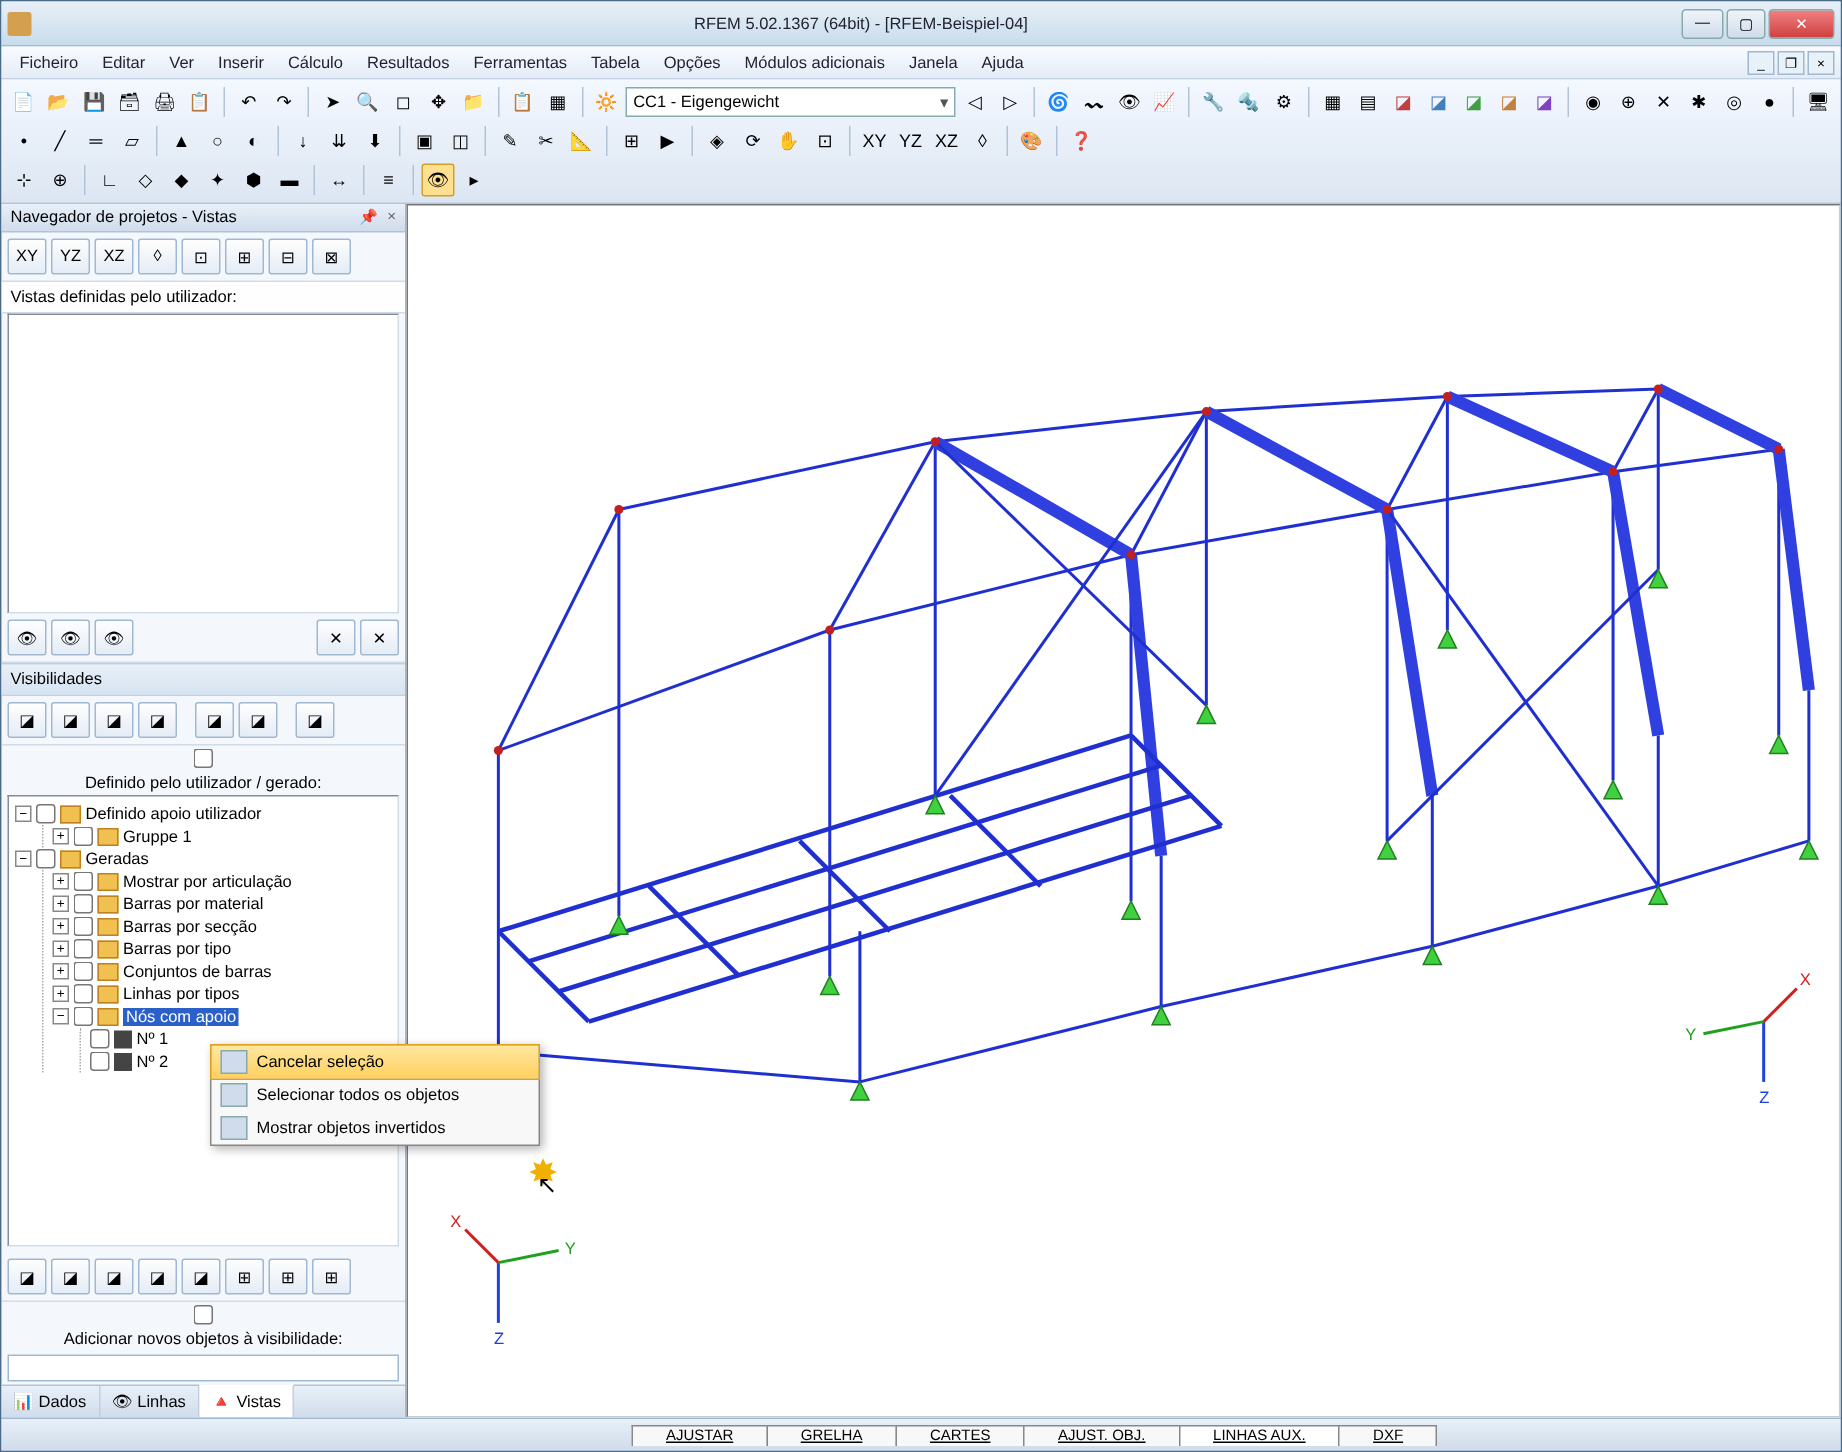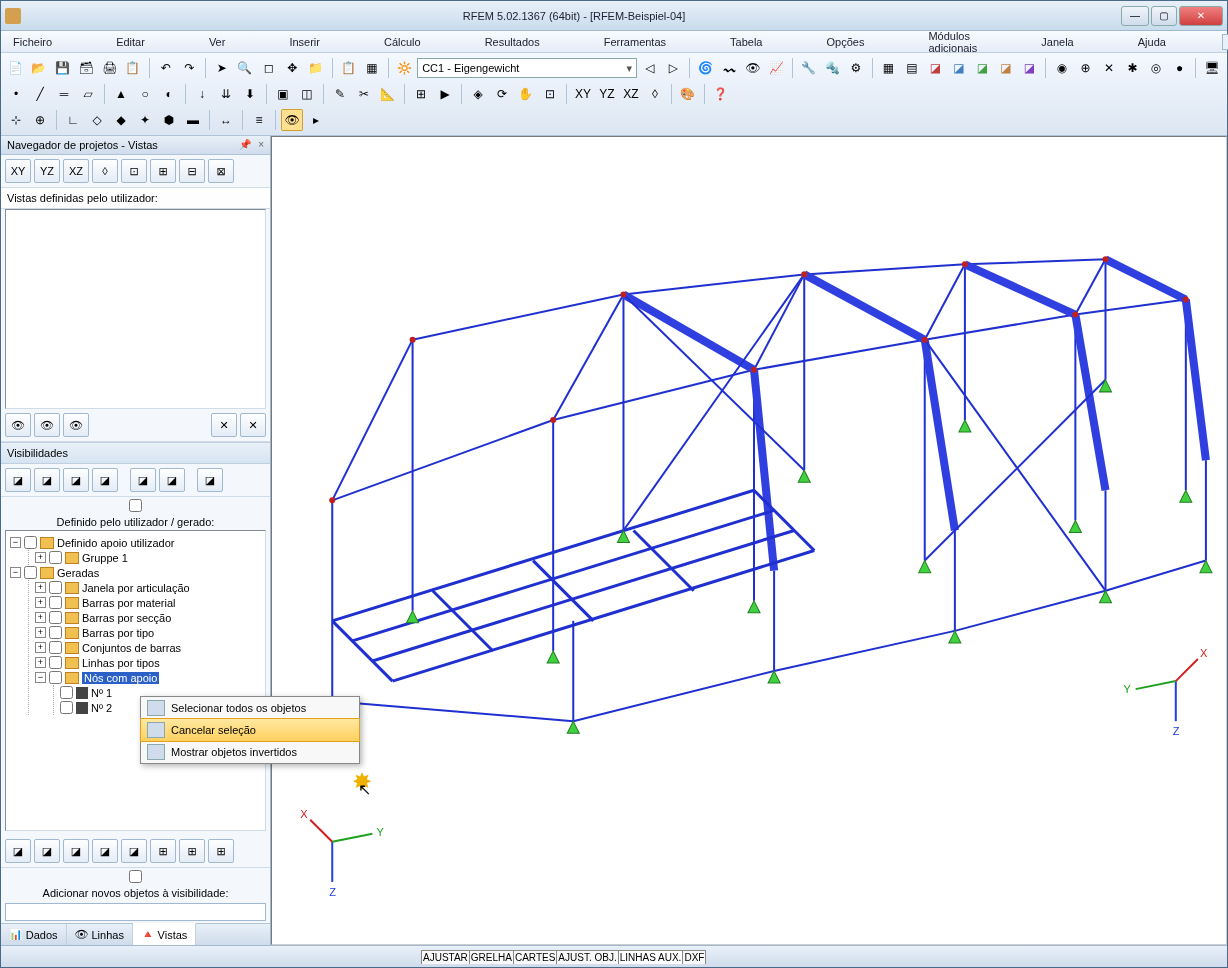--- a/index.html
+++ b/index.html
@@ -5,21 +5,21 @@
 * { box-sizing: border-box; margin: 0; padding: 0; font-family: "Segoe UI", Tahoma, sans-serif; font-size: 11px; }
 body { background: #d6e4f2; width: 1228px; height: 968px; overflow: hidden; position: relative; }
 .window { border: 1px solid #4a6a8a; background: #e8eef6; height: 100%; display: flex; flex-direction: column; }
 .titlebar { height: 30px; background: linear-gradient(#e8f0f8, #c8dcec); display: flex; align-items: center; padding: 0 4px; border-bottom: 1px solid #a0b8d0; }
 .titlebar .app-icon { width: 16px; height: 16px; background: #d4a050; border-radius: 2px; margin-right: 6px; }
 .titlebar .title { flex: 1; color: #223; text-align: center; }
 .win-btns { display: flex; gap: 2px; }
 .win-btn { width: 28px; height: 20px; background: linear-gradient(#f0f4fa,#d0dcec); border: 1px solid #8aa; border-radius: 3px; display: flex; align-items: center; justify-content: center; font-size: 10px; cursor: pointer; }
 .win-btn.close { background: linear-gradient(#f08080,#d04040); color: #fff; width: 44px; }
 .win-btn.max { width:26px;}
-.menubar { height: 22px; display: flex; align-items: center; padding: 0 4px; background: linear-gradient(#f8fbff,#e4ecf6); border-bottom: 1px solid #c0d0e0; gap: 48px; }
+.menubar { height: 22px; display: flex; align-items: center; padding: 0 4px; background: linear-gradient(#f8fbff,#e4ecf6); border-bottom: 1px solid #c0d0e0; }
 .menubar span { padding: 2px 8px; color: #223; cursor: pointer; }
 .mdi-btns { margin-left: auto; display:flex; gap:2px;}
 .mdi-btns .sb{ width:18px;height:16px;border:1px solid #a0b8d0;background:#e8f0f8;font-size:9px;display:flex;align-items:center;justify-content:center;cursor:pointer;}
 .toolbars { background: linear-gradient(#f4f8ff,#dce6f2); border-bottom: 1px solid #b0c4d8; padding: 2px 4px; }
 .toolbar-row { display: flex; align-items: center; height: 26px; gap: 2px; flex-wrap: nowrap; }
 .tb { width: 22px; height: 22px; border: 1px solid transparent; border-radius: 2px; display: flex; align-items: center; justify-content: center; cursor: pointer; font-size: 12px; }
 .sep { width: 1px; height: 20px; background: #b0c4d8; margin: 0 3px; }
 .combo { height: 20px; border: 1px solid #8aa; background: #fff; padding: 1px 4px; display: flex; align-items: center; min-width: 220px; }
 .combo .arrow { margin-left: auto; color: #555;}
 .main-area { flex: 1; display: flex; overflow: hidden; }
@@ -47,21 +47,21 @@
 .viewport svg{width:100%;height:100%;}
 .ctx-menu{position:absolute;left:140px;top:696px;background:#f8f8f8;border:1px solid #888;box-shadow:2px 2px 6px rgba(0,0,0,.3);width:220px;z-index:100;}
 .ctx-item{display:flex;align-items:center;padding:3px 6px;gap:6px;cursor:pointer;}
 .ctx-item .ico{width:18px;height:16px;background:#d0dcec;border:1px solid #8aa;}
 .ctx-item.hl{background:linear-gradient(#ffe8a0,#ffd060);border:1px solid #e0a020;margin:-1px;}
 .cursor-star{position:absolute;left:352px;top:768px;font-size:24px;color:#f0b000;pointer-events:none;z-index:101;}
 .cursor-arrow{position:absolute;left:358px;top:780px;font-size:16px;color:#000;z-index:102;pointer-events:none;}
 .fake-input{border:1px solid #a0b8d0;background:#fff;height:18px;margin:2px 4px;}
 .statusbar{height:22px;background:linear-gradient(#e8f0f8,#d0dcec);border-top:1px solid #a0b8d0;display:flex;align-items:center;}
 .status-tabs{margin-left:420px;display:flex;}
-.st-tab{border:1px solid #888;border-bottom:none;padding:1px 1px;background:#f8f8f8;margin-right:-1px;font-size:10px;cursor:pointer;}
+.st-tab{border:1px solid #888;border-bottom:none;padding:1px 22px;background:#f8f8f8;margin-right:-1px;font-size:10px;cursor:pointer;text-decoration:underline;}
 .st-tab.active{background:#fff;}
 </style>
 </head>
 <body>
 
 <div class="window">
 
   <div class="titlebar">
     <div class="app-icon"></div>
     <div class="title">RFEM 5.02.1367 (64bit) - [RFEM-Beispiel-04]</div>
@@ -270,21 +270,21 @@
             <span class="exp">−</span>
             <input type="checkbox" style="">
             <span class="fld"></span>
             <span class="lbl">Geradas</span>
           </div>
         <div class="tree-children">
           <div class="tree-item">
               <span class="exp">+</span>
               <input type="checkbox" style="">
               <span class="fld"></span>
-              <span class="lbl">Janela por articulação</span>
+              <span class="lbl">Mostrar por articulação</span>
             </div>
           <div class="tree-item">
               <span class="exp">+</span>
               <input type="checkbox" style="">
               <span class="fld"></span>
               <span class="lbl">Barras por material</span>
             </div>
           <div class="tree-item">
               <span class="exp">+</span>
               <input type="checkbox" style="">
@@ -477,28 +477,28 @@
       <div class="st-tab">CARTES</div>
       <div class="st-tab">AJUST. OBJ.</div>
       <div class="st-tab active">LINHAS AUX.</div>
       <div class="st-tab">DXF</div>
     </div>
   </div>
 
 </div>
 
 <div class="ctx-menu">
+  <div class="ctx-item hl">
+      <span class="ico"></span>
+      <span>Cancelar seleção</span>
+    </div>
   <div class="ctx-item">
       <span class="ico"></span>
       <span>Selecionar todos os objetos</span>
     </div>
-  <div class="ctx-item hl">
-      <span class="ico"></span>
-      <span>Cancelar seleção</span>
-    </div>
   <div class="ctx-item">
       <span class="ico"></span>
       <span>Mostrar objetos invertidos</span>
     </div>
 </div>
 
 <div class="cursor-star">✸</div>
 <div class="cursor-arrow">↖</div>
 
 </body></html>

